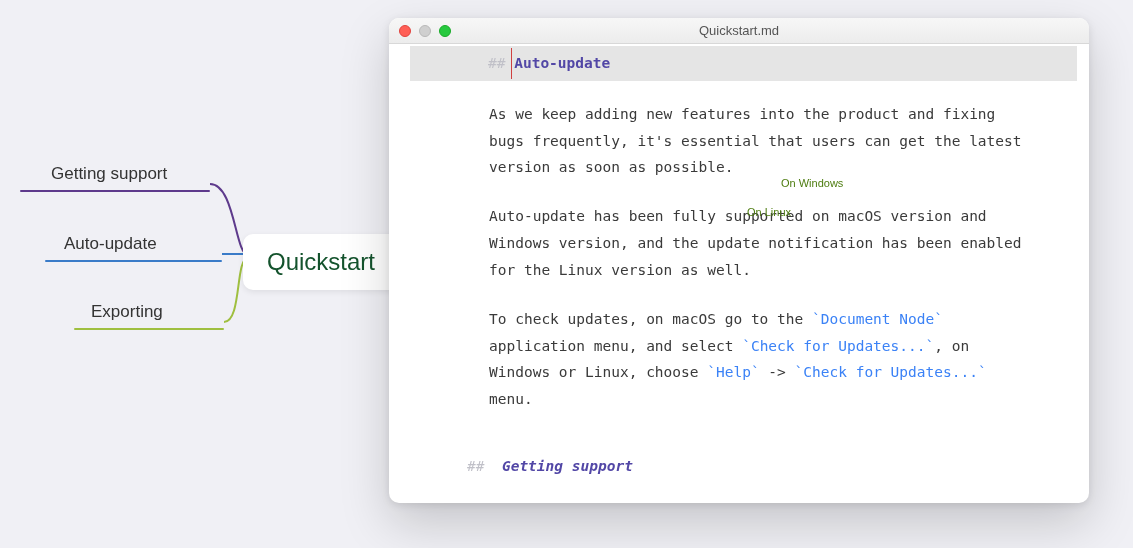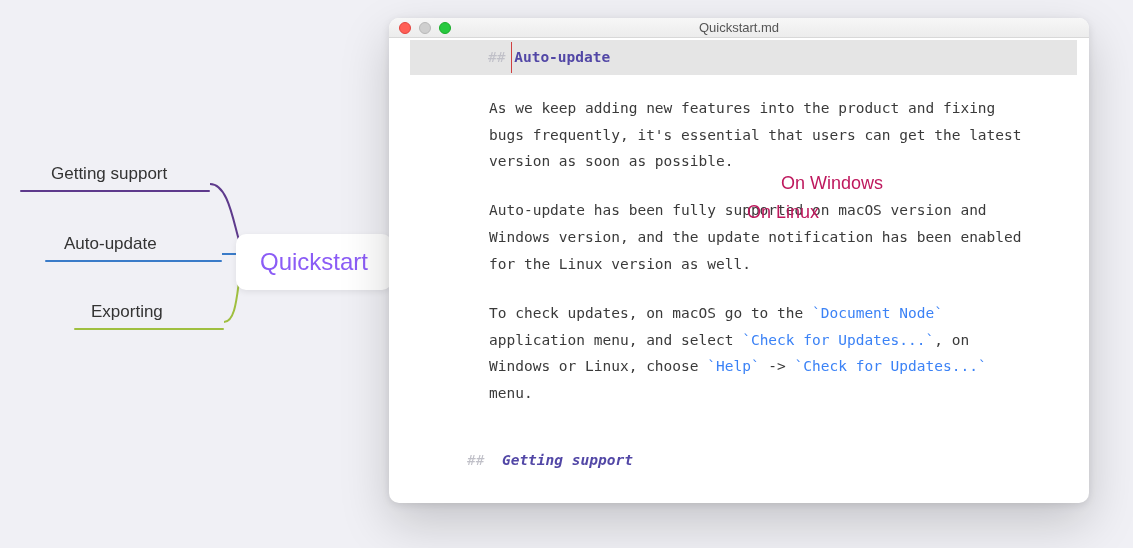--- a/index.html
+++ b/index.html
@@ -73,27 +73,27 @@
       left: -11px;
       bottom: -4px;
       width: 150px;
       height: 2px;
       background: #9fbf3f;
       border-radius: 2px;
     }
 
     .mindmap-root {
       position: absolute;
-      left: 216px;
+      left: 223px;
       top: 79px;
       background: #fff;
       border-radius: 10px;
       padding: 14px 24px;
       font-size: 24px;
-      color: #8b5cf6;
+      color: #14532d;
       box-shadow: 0 2px 6px rgba(0,0,0,0.08);
       white-space: nowrap;
     }
 
     
     .connectors {
       position: absolute;
       left: 0;
       top: 0;
       width: 400px;
@@ -110,21 +110,21 @@
       height: 485px;
       background: #fff;
       border-radius: 10px;
       box-shadow: 0 20px 50px rgba(0,0,0,0.18), 0 2px 8px rgba(0,0,0,0.1);
       overflow: hidden;
       display: flex;
       flex-direction: column;
     }
 
     .titlebar {
-      height: 20px;
+      height: 26px;
       background: linear-gradient(180deg, #f7f7f7 0%, #ececec 100%);
       border-bottom: 1px solid #d8d8d8;
       display: flex;
       align-items: center;
       position: relative;
       flex: 0 0 auto;
     }
 
     .traffic-lights {
       display: flex;
@@ -181,23 +181,23 @@
       bottom: 2px;
       width: 1px;
       background: #d04040;
     }
 
     .editor-content {
       padding: 20px 60px 10px 100px;
     }
 
     .faded {
-      color: #be185d;
-      position: absolute;
-      font-size: 18px;
+      color: #4d7c0f;
+      position: absolute;
+      font-size: 11px;
       font-family: -apple-system, sans-serif;
       font-weight: 500;
     }
 
     .para {
       margin-bottom: 22px;
     }
 
     .inline-code {
       color: #3b82f6;

